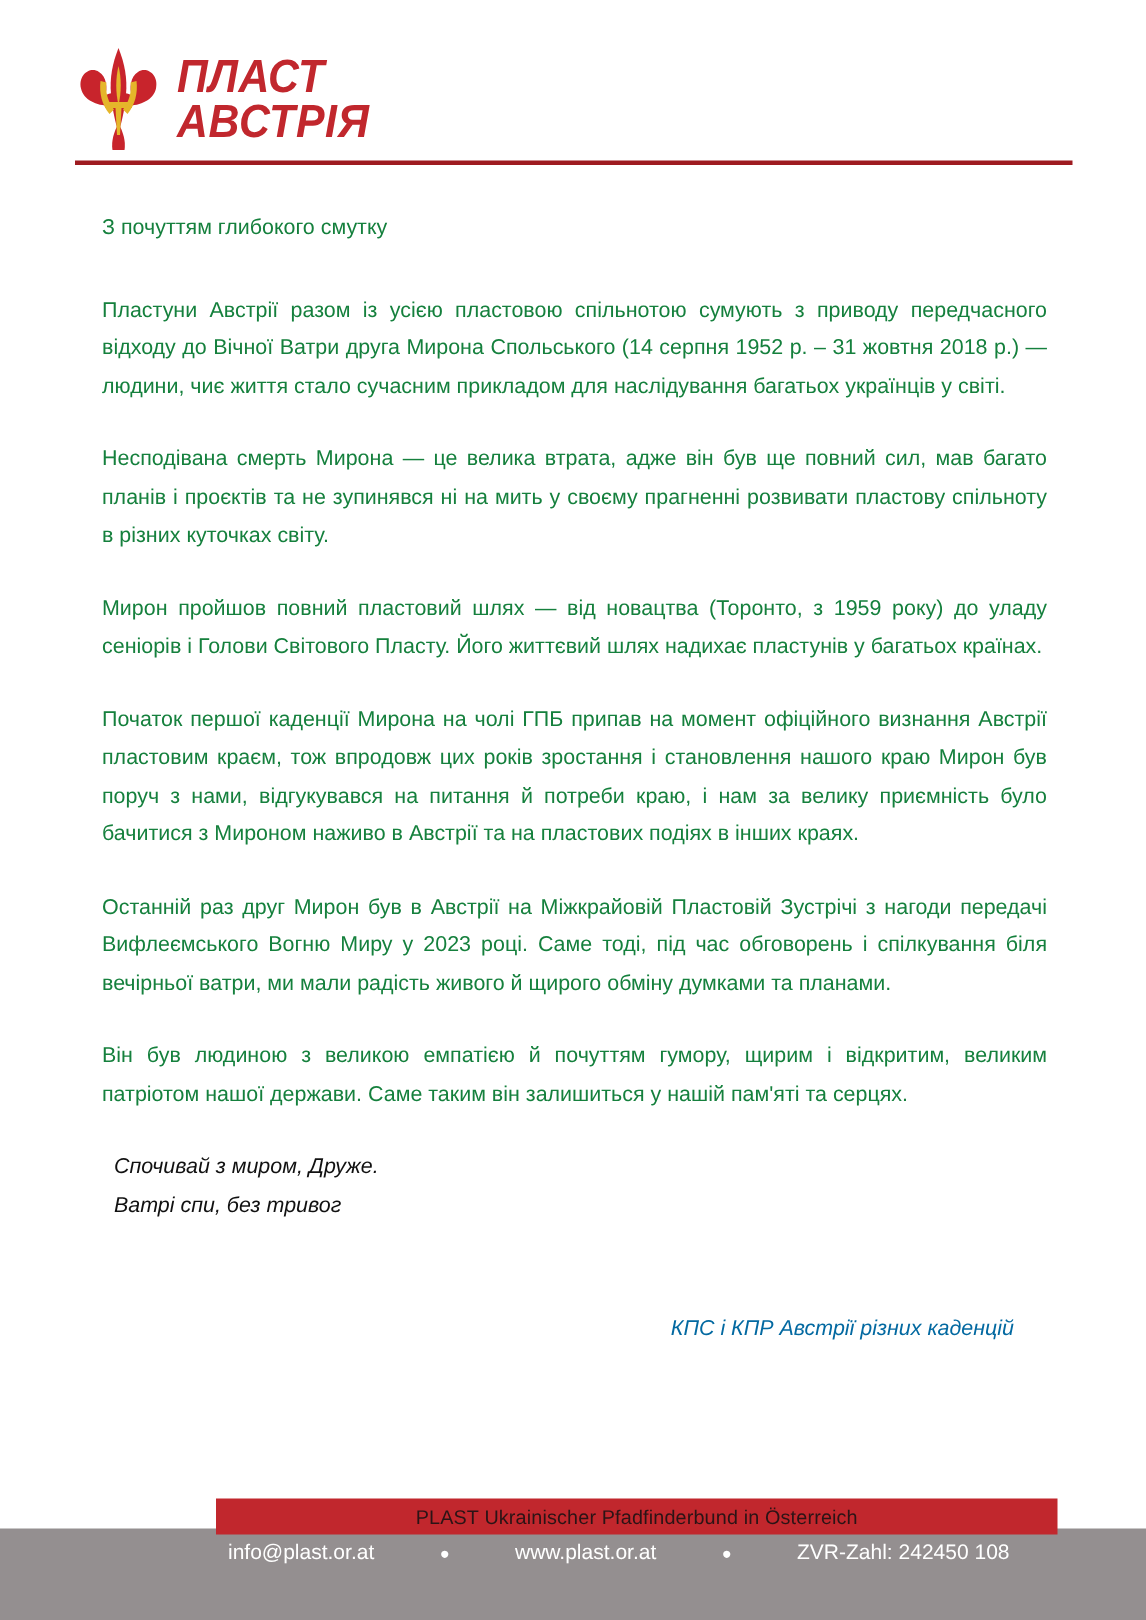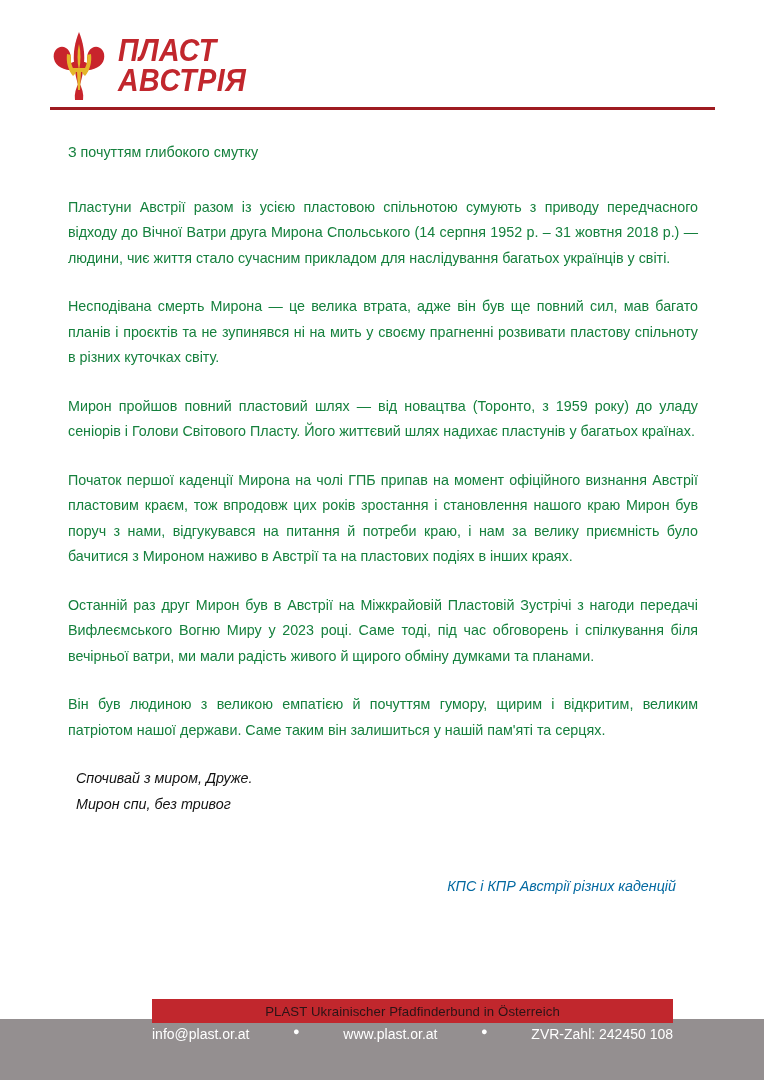--- a/index.html
+++ b/index.html
@@ -101,42 +101,42 @@
   .footer-gray {
     position: absolute;
     left: 0;
     top: 1019px;
     width: 764px;
     height: 61px;
     background: #948F90;
   }
   .footer-red {
     position: absolute;
-    left: 152px;
+    left: 144px;
     top: 999px;
-    width: 521px;
+    width: 561px;
     height: 24px;
     background: #C1272D;
     display: flex;
     align-items: center;
     justify-content: center;
   }
   .footer-red-text {
     font-size: 13.2px;
     color: #2B1416;
     white-space: nowrap;
     letter-spacing: 0.1px;
   }
   .footer-contact {
     position: absolute;
     left: 152px;
     top: 1026px;
     width: 521px;
     display: flex;
-    align-items: flex-start;
+    align-items: flex-end;
     justify-content: space-between;
     color: #FFFFFF;
     font-size: 14px;
     white-space: nowrap;
   }
   .footer-contact .dot {
     font-size: 11px;
     line-height: 1;
     color: #FFFFFF;
   }
@@ -189,21 +189,21 @@
 
   <p>Пластуни Австрії разом із усією пластовою спільнотою сумують з приводу передчасного відходу до Вічної Ватри друга Мирона Спольського (14 серпня 1952 р. – 31 жовтня 2018 р.) — людини, чиє життя стало сучасним прикладом для наслідування багатьох українців у світі.</p>
   <p>Несподівана смерть Мирона — це велика втрата, адже він був ще повний сил, мав багато планів і проєктів та не зупинявся ні на мить у своєму прагненні розвивати пластову спільноту в різних куточках світу.</p>
   <p>Мирон пройшов повний пластовий шлях — від новацтва (Торонто, з 1959 року) до уладу сеніорів і Голови Світового Пласту. Його життєвий шлях надихає пластунів у багатьох країнах.</p>
   <p>Початок першої каденції Мирона на чолі ГПБ припав на момент офіційного визнання Австрії пластовим краєм, тож впродовж цих років зростання і становлення нашого краю Мирон був поруч з нами, відгукувався на питання й потреби краю, і нам за велику приємність було бачитися з Мироном наживо в Австрії та на пластових подіях в інших краях.</p>
   <p>Останній раз друг Мирон був в Австрії на Міжкрайовій Пластовій Зустрічі з нагоди передачі Вифлеємського Вогню Миру у 2023 році. Саме тоді, під час обговорень і спілкування біля вечірньої ватри, ми мали радість живого й щирого обміну думками та планами.</p>
   <p>Він був людиною з великою емпатією й почуттям гумору, щирим і відкритим, великим патріотом нашої держави. Саме таким він залишиться у нашій пам'яті та серцях.</p>
 
   <div class="closing">
     <span class="cl-line">Спочивай з миром, Друже.</span>
-    <span class="cl-line">Мирон спи, без тривог</span>
+    <span class="cl-line">Ватрі спи, без тривог</span>
   </div>
 
   <div class="signature">КПС і КПР Австрії різних каденцій</div>
 
 </div>
 
 <div class="footer-gray"></div>
 
 <div class="footer-red">
   <span class="footer-red-text">PLAST Ukrainischer Pfadfinderbund in Österreich</span>

